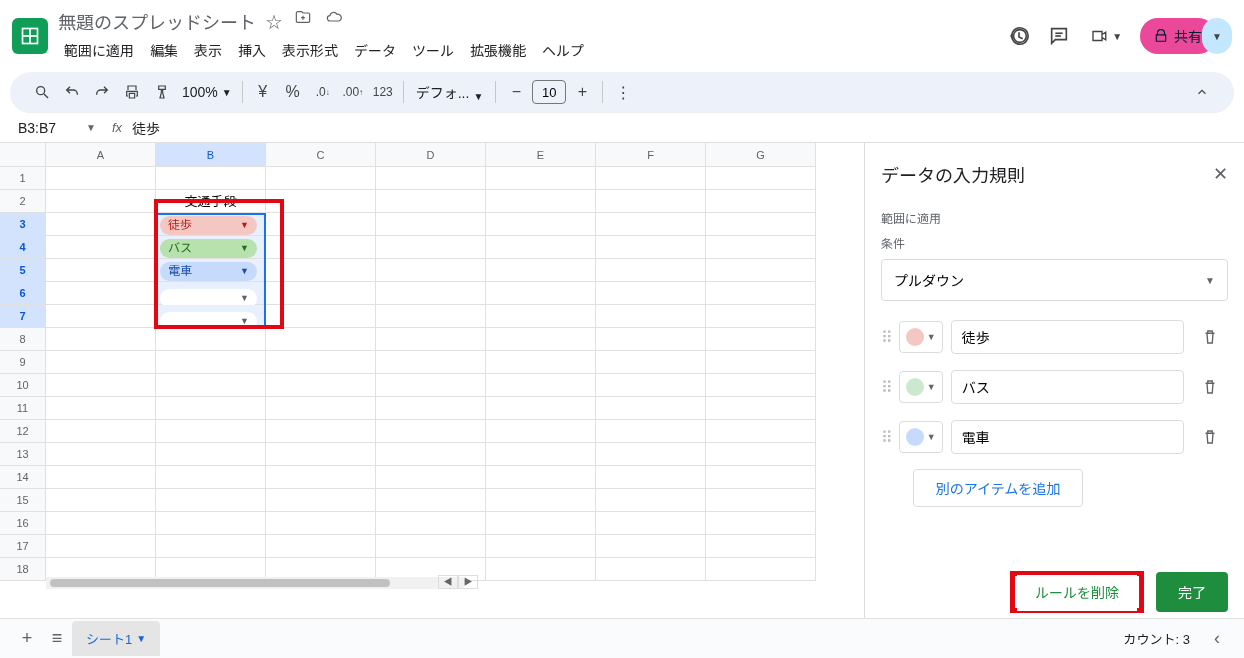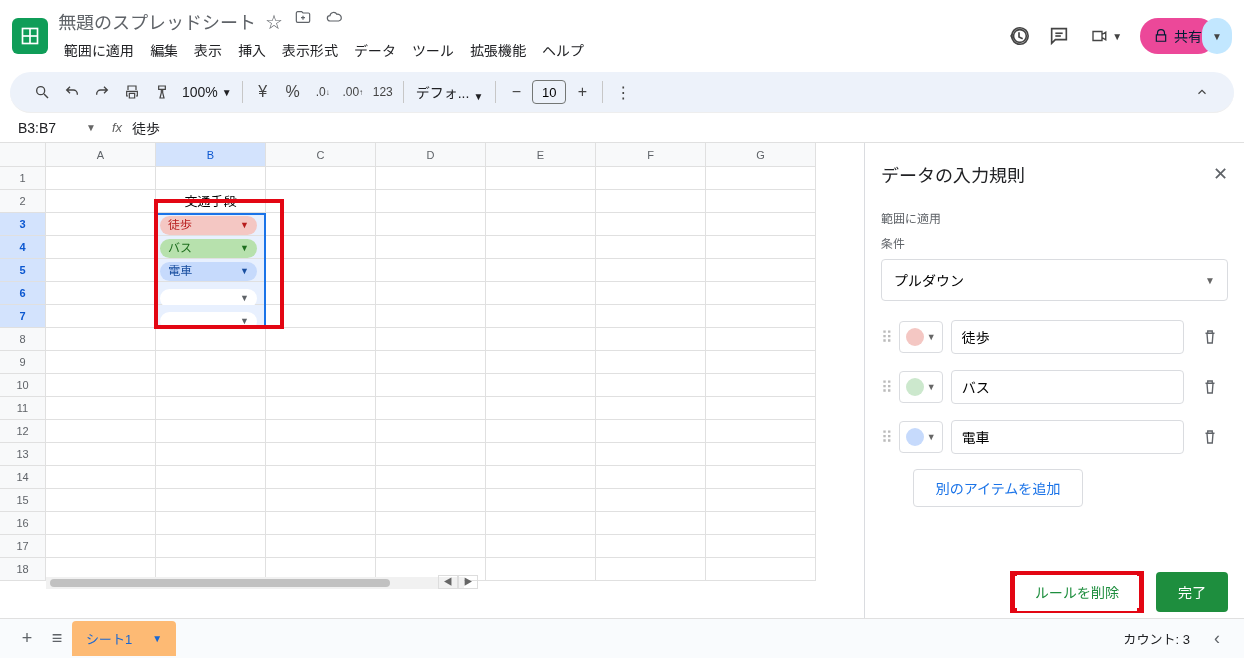--- a/index.html
+++ b/index.html
@@ -79,21 +79,21 @@
 .del-btn { width: 36px; height: 36px; color: #5f6368; display: flex; align-items: center; justify-content: center; cursor: pointer; }
 .add-item { color: #1a73e8; font-size: 14px; padding: 8px 0; border: 1px solid #dadce0; border-radius: 4px; display: block; text-align: center; width: 170px; margin-left: 32px; }
 
 .action-bar { position: absolute; bottom: 12px; right: 16px; left: 16px; display: flex; justify-content: flex-end; gap: 12px; align-items: center; background: #fff; padding-top: 8px; padding-bottom: 6px;}
 .delete-rule { color: #1e8e3e; font-size: 14px; padding: 10px 18px; cursor: pointer; background: #fff; }
 .done-btn { background: #1e8e3e; color: #fff; font-size: 14px; padding: 10px 22px; border-radius: 4px; cursor: pointer; }
 .red-box-2 { border: 5px solid #e30613; padding: 6px 2px; }
 
 
 .footer { position: absolute; bottom: 0; left: 0; right: 0; height: 40px; border-top: 1px solid #e0e0e0; display: flex; align-items: center; padding: 0 12px; background: #f9fbfd; }
-.sheet-tab { background: #fdba74; color: #1967d2; padding: 8px 14px; border-radius: 4px 4px 0 0; font-size: 13px; display: flex; align-items: center; gap: 20px; justify-content: flex-end; }
+.sheet-tab { background: #e5e5e5; color: #1967d2; padding: 8px 14px; border-radius: 4px 4px 0 0; font-size: 13px; display: flex; align-items: center; gap: 4px; justify-content: flex-end; }
 .footer-btn { width: 30px; height: 30px; display: flex; align-items: center; justify-content: center; color: #5f6368; cursor: pointer; font-size: 18px; }
 .count { margin-left: auto; font-size: 13px; color: #202124; margin-right: 12px; }
 .scroll-h { position: absolute; bottom: 42px; left: 46px; right: 400px; height: 12px; background: #f1f1f1; }
 .scroll-thumb { width: 340px; height: 8px; background: #c1c1c1; border-radius: 4px; margin: 2px 0 0 4px; }
 .scroll-nav { position: absolute; bottom: 42px; right: 386px; display: flex; gap: 0; }
 .snav { width: 20px; height: 14px; border: 1px solid #ddd; font-size: 9px; text-align: center; line-height: 12px; color: #666; cursor: pointer;}
 
 svg { display: block; }
 </style>
 </head>

